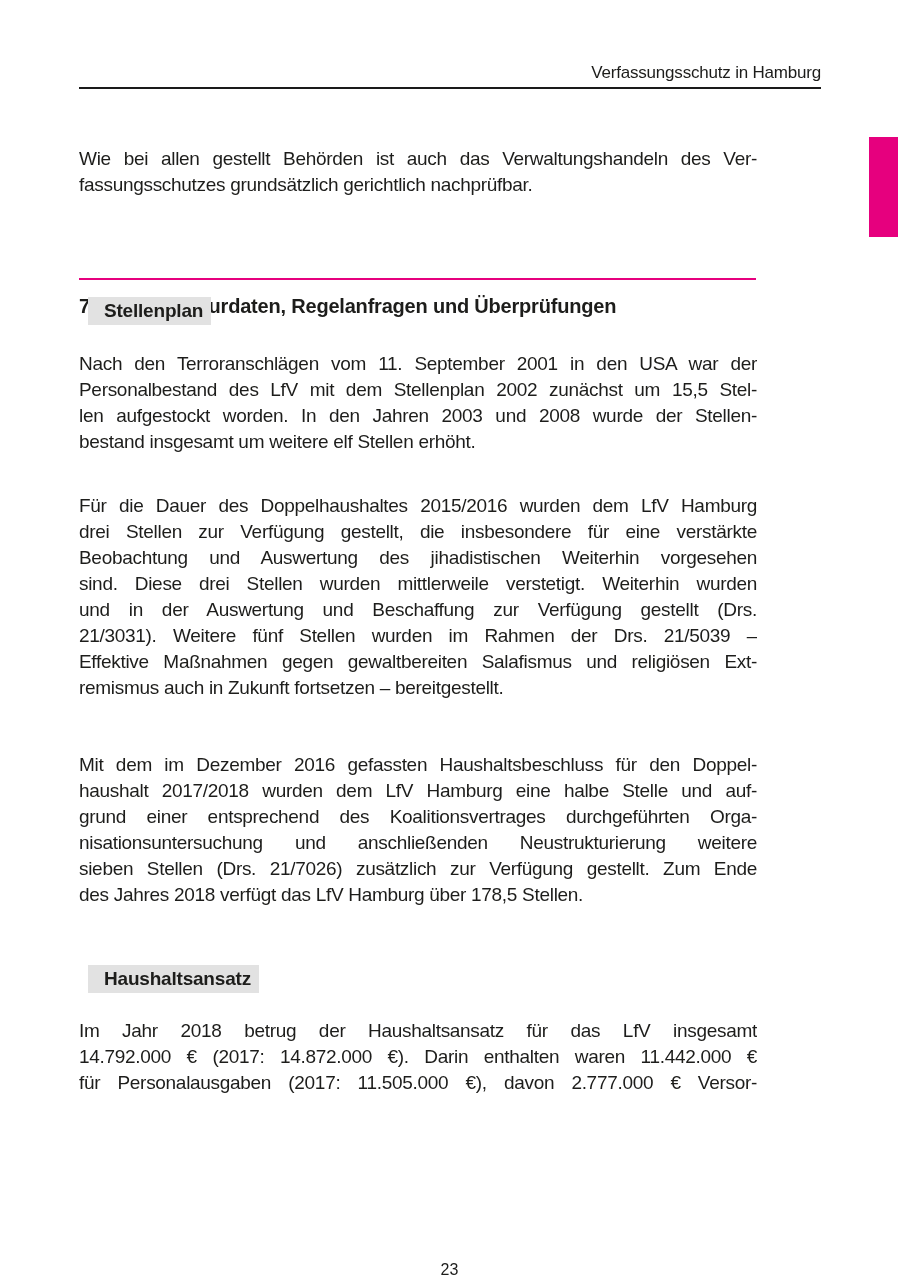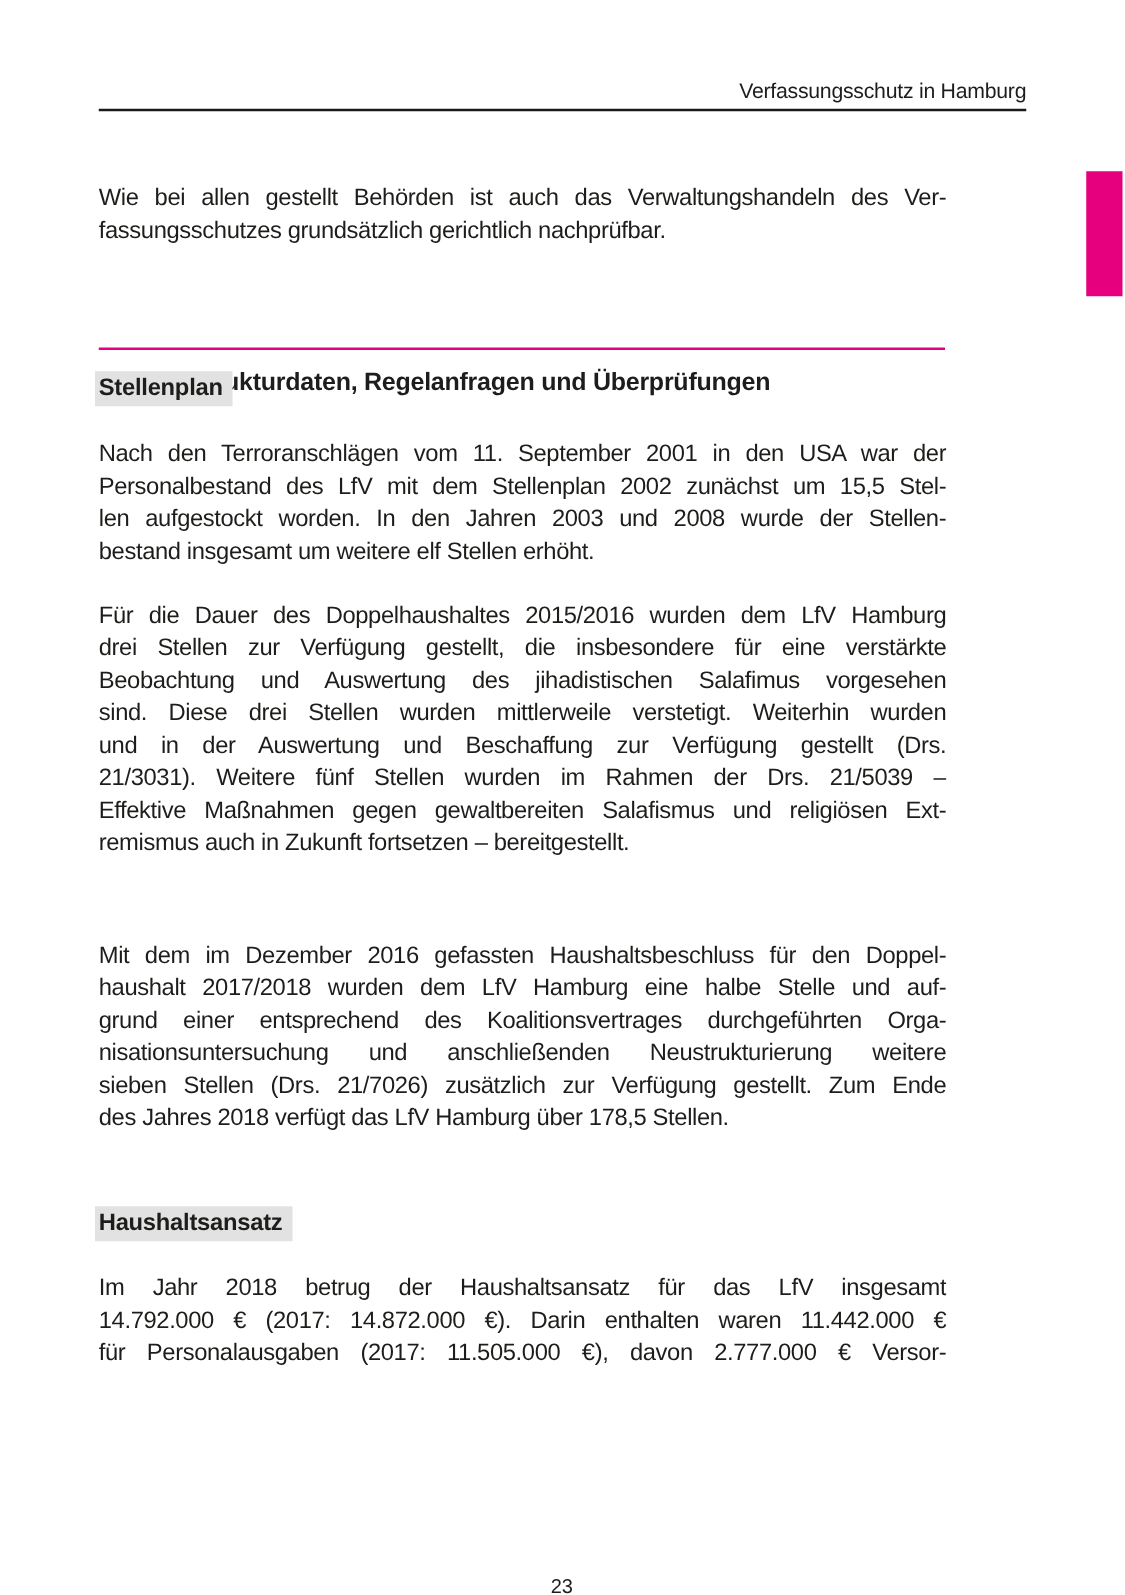--- a/index.html
+++ b/index.html
@@ -56,21 +56,21 @@
   .jline {
     height: 26px;
     overflow: hidden;
     text-align: justify;
     text-align-last: justify;
   }
   .jline.last { text-align-last: left; }
 
   .p1 { top: 146px; }
   .p2 { top: 351px; }
-  .p3 { top: 480px; }
+  .p3 { top: 493px; }
   .p4 { top: 752px; }
   .p5 { top: 1018px; }
 
   
   .section-heading {
     position: absolute;
     top: 245px;
     left: 79px;
     width: 678px;
     font-size: 20px;
@@ -97,21 +97,22 @@
     font-size: 19px;
     font-weight: bold;
     line-height: 23px;
     letter-spacing: -0.2px;
   }
   .sh1 { top: 297px; }
   .sh2 { top: 965px; }
   .subhead-text {
     display: inline-block;
     background: var(--highlight, #e2e2e2);
-    padding: 2px 8px 3px 3px;
+    padding: 2px 8px 3px 16px;
+    margin-left: 12px;
   }
 
   .page-number {
     position: absolute;
     top: 1258px;
     left: 79px;
     width: 741px;
     text-align: center;
     font-size: 16px;
     line-height: 24px;
@@ -146,21 +147,21 @@
   <div class="para p2">
       <div class="jline">Nach den Terroranschlägen vom 11. September 2001 in den USA war der</div>
       <div class="jline">Personalbestand des LfV mit dem Stellenplan 2002 zunächst um 15,5 Stel-</div>
       <div class="jline">len aufgestockt worden. In den Jahren 2003 und 2008 wurde der Stellen-</div>
       <div class="jline last">bestand insgesamt um weitere elf Stellen erhöht.</div>
     </div>
 
   <div class="para p3">
       <div class="jline">Für die Dauer des Doppelhaushaltes 2015/2016 wurden dem LfV Hamburg</div>
       <div class="jline">drei Stellen zur Verfügung gestellt, die insbesondere für eine verstärkte</div>
-      <div class="jline">Beobachtung und Auswertung des jihadistischen Salafimus vorgesehen</div>
+      <div class="jline">Beobachtung und Auswertung des jihadistischen Weiterhin vorgesehen</div>
       <div class="jline">sind. Diese drei Stellen wurden mittlerweile verstetigt. Weiterhin wurden</div>
       <div class="jline">und in der Auswertung und Beschaffung zur Verfügung gestellt (Drs.</div>
       <div class="jline">21/3031). Weitere fünf Stellen wurden im Rahmen der Drs. 21/5039 –</div>
       <div class="jline">Effektive Maßnahmen gegen gewaltbereiten Salafismus und religiösen Ext-</div>
       <div class="jline last">remismus auch in Zukunft fortsetzen – bereitgestellt.</div>
     </div>
 
   <div class="para p4">
       <div class="jline">Mit dem im Dezember 2016 gefassten Haushaltsbeschluss für den Doppel-</div>
       <div class="jline">haushalt 2017/2018 wurden dem LfV Hamburg eine halbe Stelle und auf-</div>

